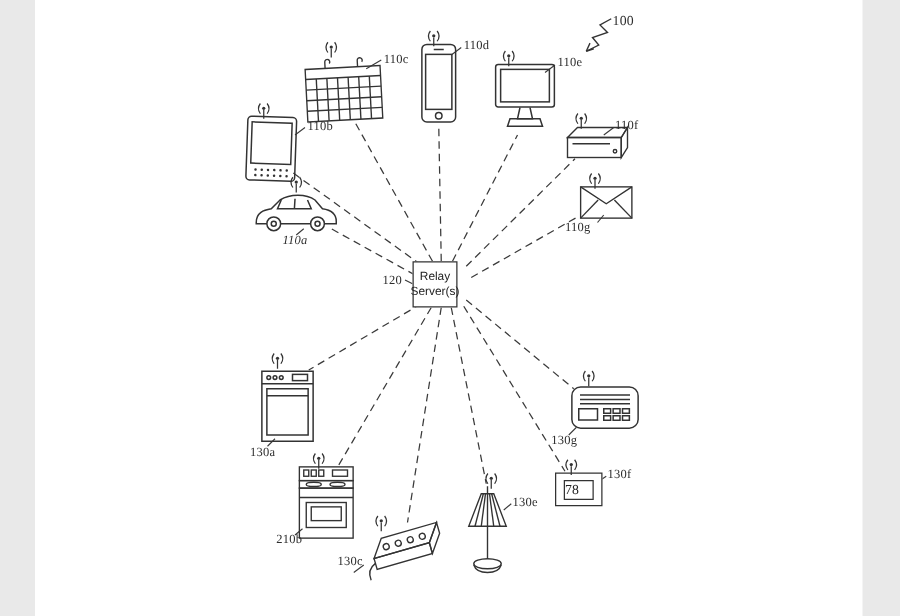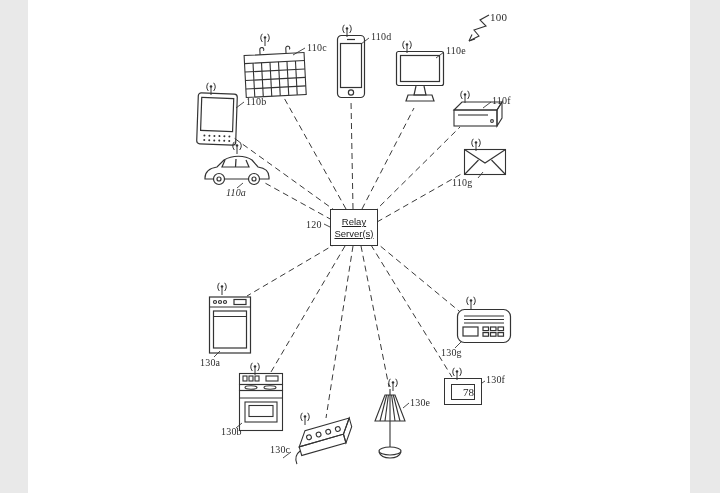--- a/index.html
+++ b/index.html
@@ -8,28 +8,28 @@
   .page-margin { position:absolute; top:0; height:493px; background:#e9e9e9; }
   .page-margin.left { left:0; width:28px; }
   .page-margin.right { right:0; width:30px; }
   svg.lines { position:absolute; left:0; top:0; }
   .dev { position:absolute; z-index:2; }
   .dev svg { display:block; }
   .ant { position:absolute; z-index:2; width:18px; height:14px; }
   .ref { position:absolute; z-index:3; font-size:10px; color:#2d2d2d; white-space:nowrap;
          font-family:"Liberation Serif", serif; letter-spacing:0.2px; }
   .ref.big { font-size:11px; }
-  .relay { position:absolute; z-index:3; left:330px; top:209px; width:48px; height:37px;
+  .relay { position:absolute; z-index:3; left:330px; top:209px; width:36px; height:37px;
            border:1.4px solid #333; background:#fff; display:flex; align-items:center;
            justify-content:center; text-align:center; font-family:"Liberation Sans", sans-serif;
-           font-size:9.5px; line-height:1.2; color:#222;text-decoration:underline; }
+           font-size:9.5px; line-height:1.2; color:#222; }
   .thermo { position:absolute; z-index:2; left:444px; top:378px; width:38px; height:27px;
             border:1.5px solid #333; background:#fff; display:flex; align-items:center; justify-content:center; }
   .thermo-inner { width:24px; height:16px; border:1px solid #333; display:flex; align-items:center;
-                  justify-content:flex-end; font-size:11px; font-family:"Liberation Serif", serif; color:#222; }
+                  justify-content:flex-start; font-size:11px; font-family:"Liberation Serif", serif; color:#222; }
   .rot-cal { transform:rotate(-3deg); }
   .rot-tab { transform:rotate(2deg); }
   .rot-strip { transform:rotate(-16deg); }
 </style>
 </head>
 <body>
 
 <div class="page-margin left"></div>
 <div class="page-margin right"></div>
 
@@ -274,21 +274,21 @@
       <rect x="1.5" y="18.5" width="43" height="40"></rect>
       <line x1="1.5" y1="26" x2="44.5" y2="26"></line>
       <rect x="7" y="30" width="32" height="20"></rect>
       <rect x="11" y="33.5" width="24" height="11"></rect>
     </g>
   </svg>
 </div>
 <svg class="ant" style="left:246px; top:362px;">
     <use href="#ant-icon"></use>
   </svg>
-<span class="ref" style="left:221px; top:426px;">130b</span>
+<span class="ref" style="left:221px; top:426px;">210b</span>
 
 <div class="dev rot-strip" style="left:288px; top:418px;">
   <svg width="70" height="42" viewBox="0 0 70 42">
     <g fill="none" stroke="#333" stroke-width="1.1">
       <polygon points="10,22 20,8 66,8 56,22"></polygon>
       <rect x="10" y="22" width="46" height="9"></rect>
       <polygon points="56,22 66,8 66,17 56,31"></polygon>
       <circle cx="22" cy="15.5" r="2.4"></circle>
       <circle cx="32" cy="15.5" r="2.4"></circle>
       <circle cx="42" cy="15.5" r="2.4"></circle>

